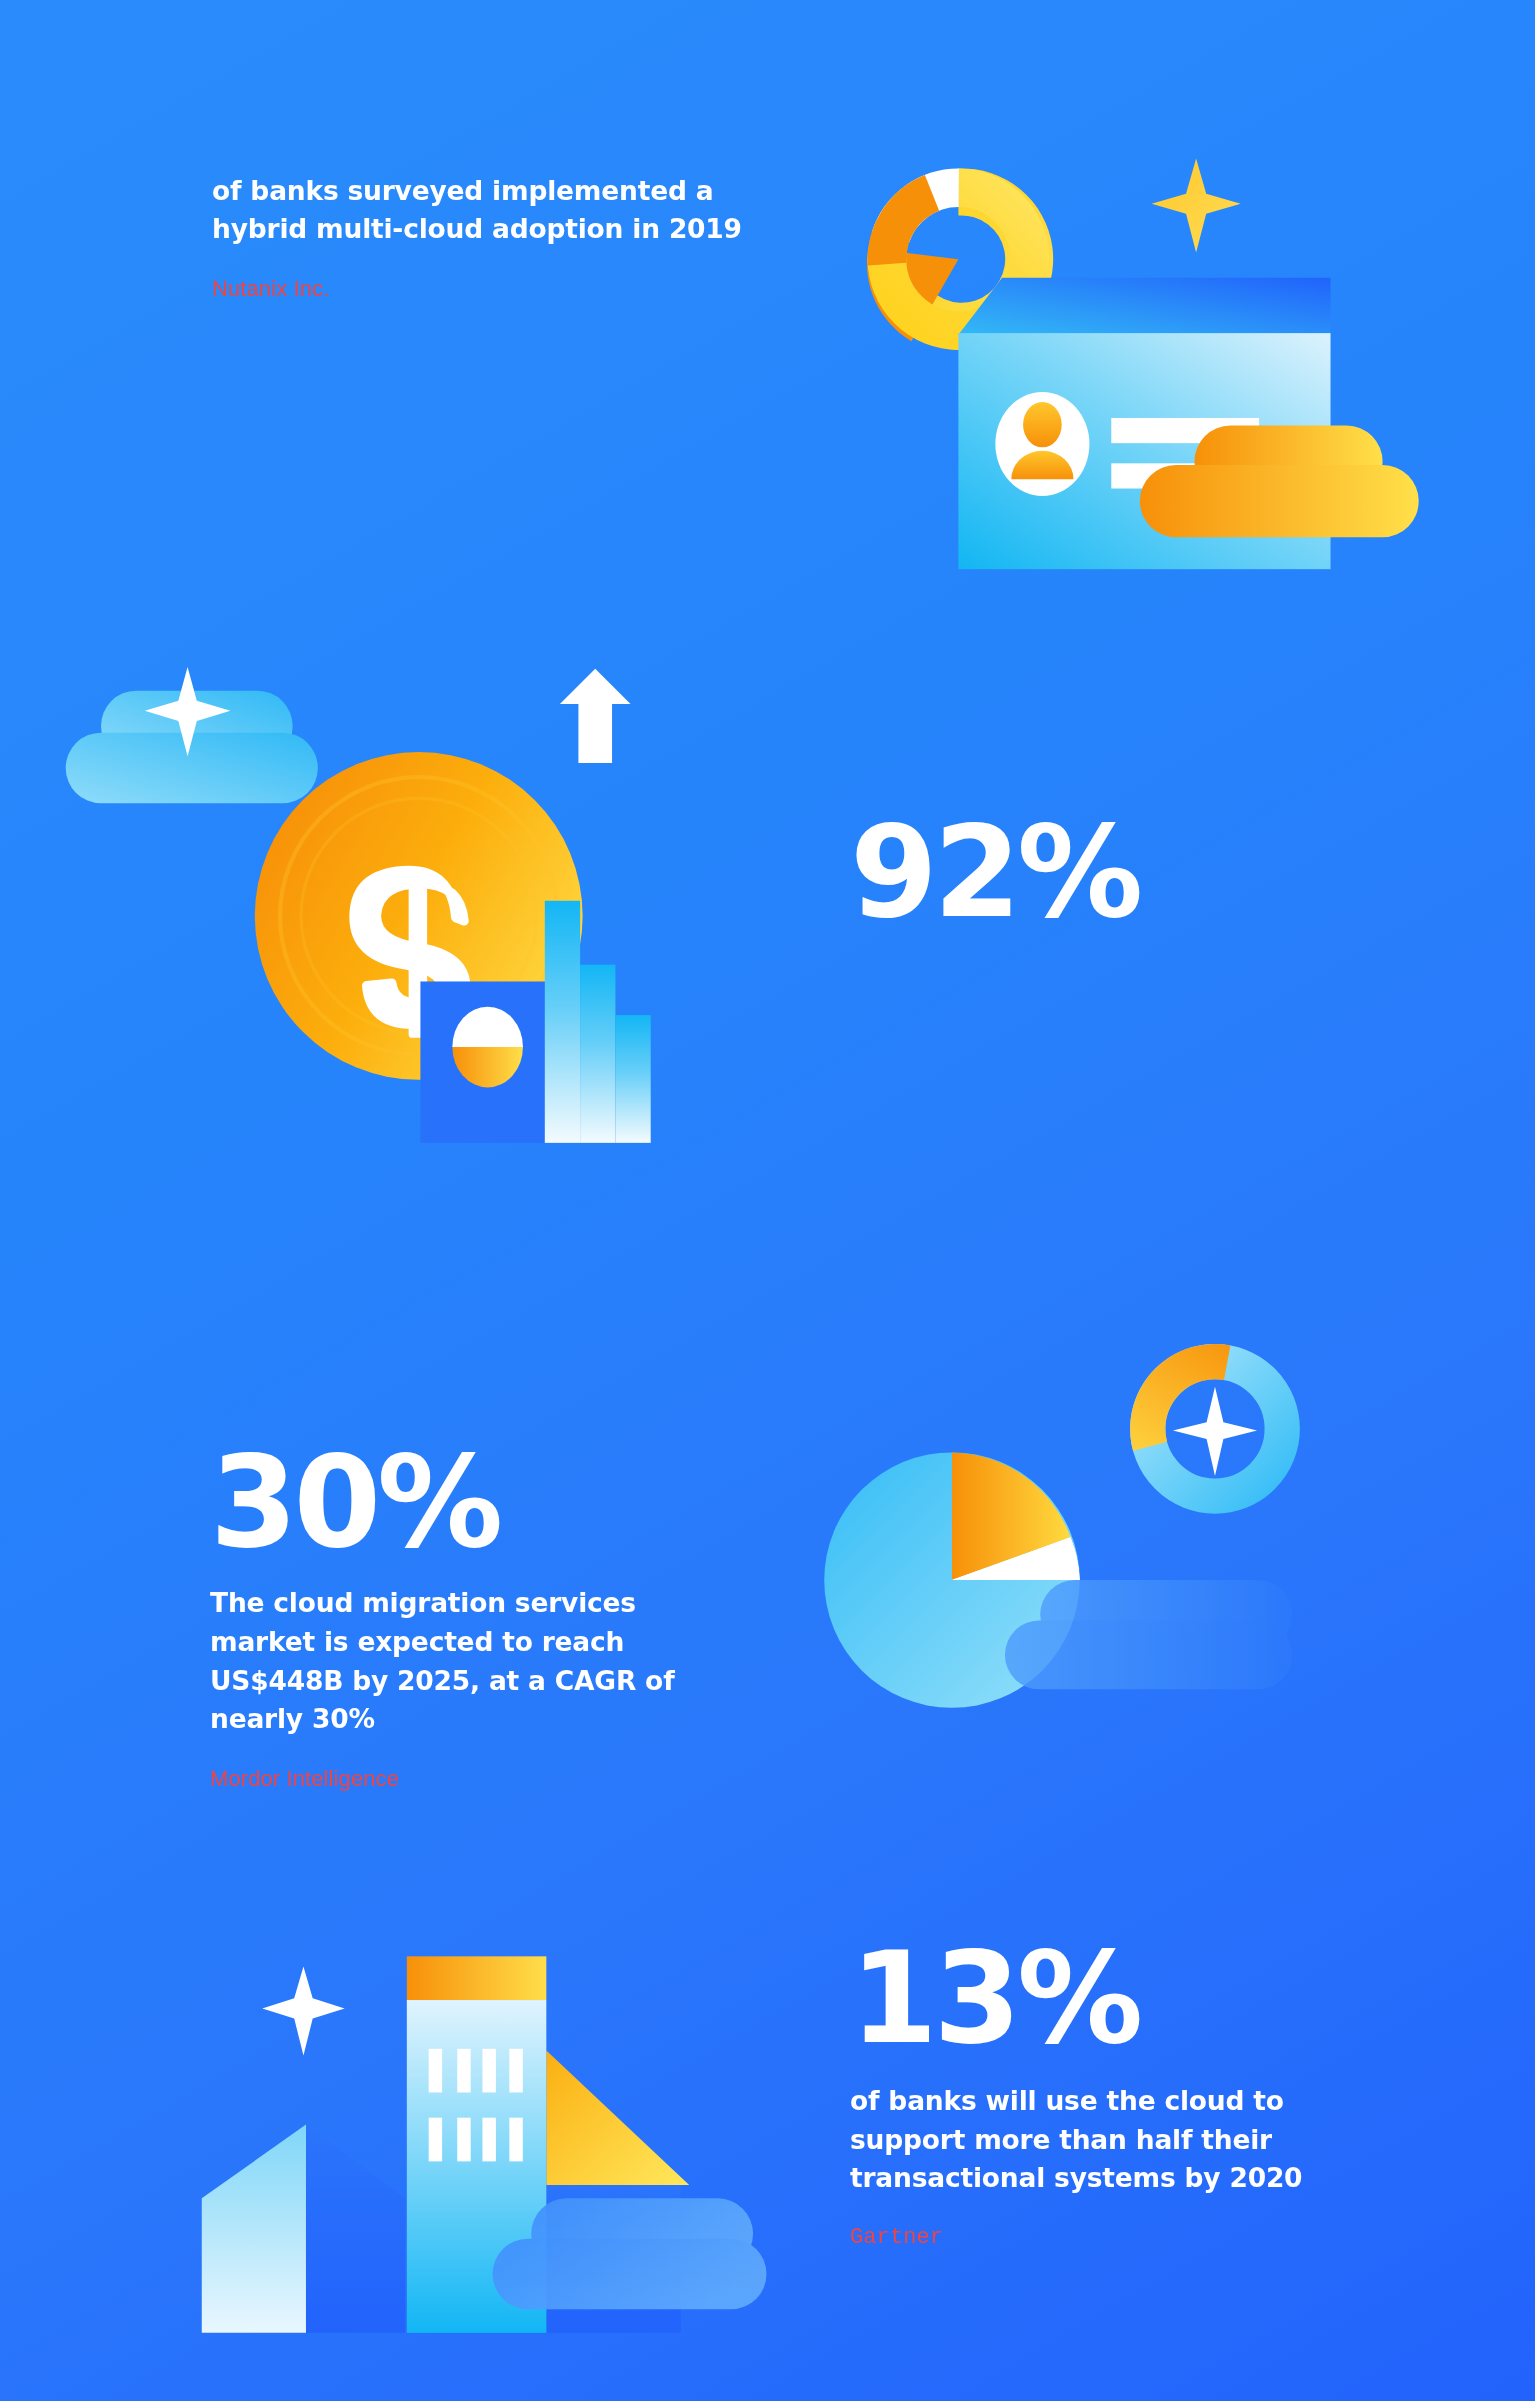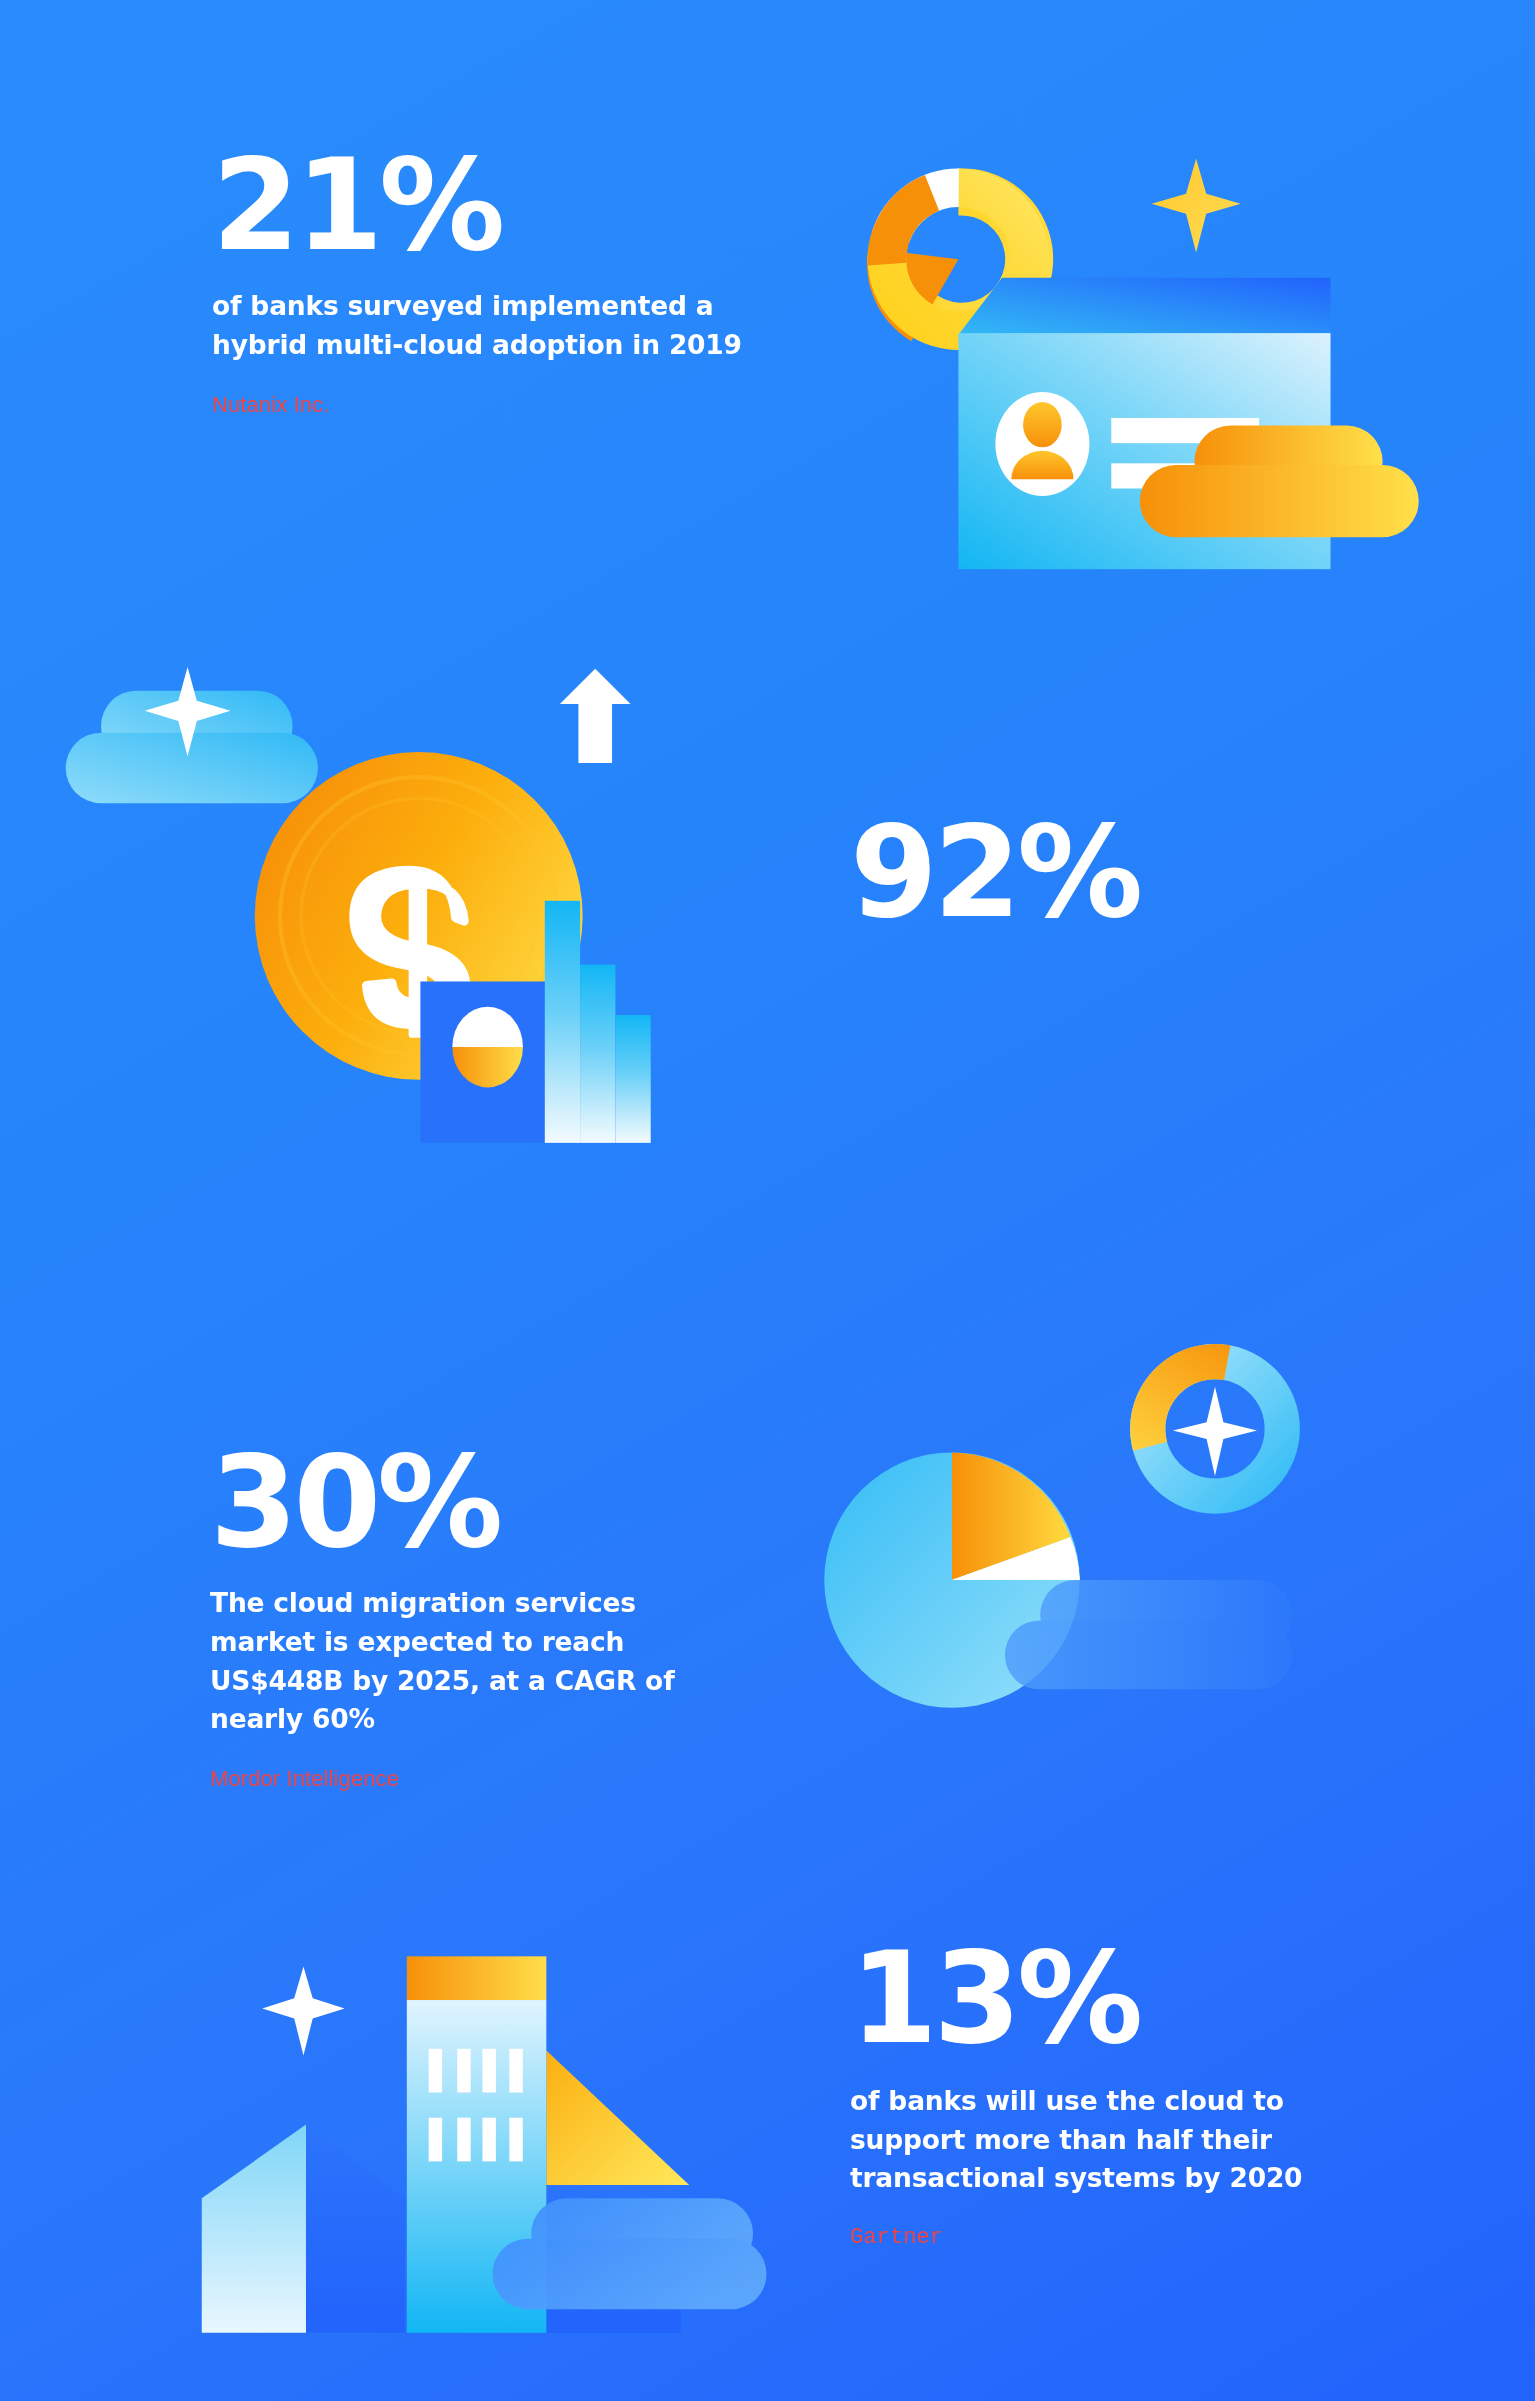--- a/index.html
+++ b/index.html
@@ -73,21 +73,20 @@
   #illus-coin       { left: 101px;  top: 672px;  width: 622px;  height: 471px; }
   #illus-pie        { left: 815px;  top: 1328px; width: 521px;  height: 437px; }
   #illus-buildings  { left: 168px;  top: 1916px; width: 639px;  height: 437px; }
 
   .illus svg { display: block; width: 100%; height: 100%; overflow: visible; }
 </style>
 </head>
 <body>
 
 <div class="stat-block" id="block-21">
-  <div class="stat-number">21%</div>
   <div class="stat-desc">of banks surveyed implemented a hybrid multi-cloud adoption in 2019</div>
   <div class="stat-source">Nutanix Inc.</div>
 </div>
 
 <div class="illus" id="illus-cloud-id">
   <svg viewBox="0 0 740 500" xmlns="http://www.w3.org/2000/svg">
     <defs>
       <linearGradient id="g1-donut" x1="0" y1="0" x2="1" y2="1">
         <stop offset="0%" stop-color="#FFD21E"></stop>
         <stop offset="55%" stop-color="#FDD835"></stop>
@@ -213,21 +212,21 @@
     </g>
   </svg>
 </div>
 
 <div class="stat-block" id="block-92">
   <div class="stat-number">92%</div>
 </div>
 
 <div class="stat-block" id="block-30">
   <div class="stat-number">30%</div>
-  <div class="stat-desc">The cloud migration services market is expected to reach US$448B by 2025, at a CAGR of nearly 60%</div>
+  <div class="stat-desc">The cloud migration services market is expected to reach US$448B by 2025, at a CAGR of nearly 30%</div>
   <div class="stat-source">Mordor Intelligence</div>
 </div>
 
 <div class="illus" id="illus-pie">
   <svg viewBox="0 0 620 520" xmlns="http://www.w3.org/2000/svg">
     <defs>
       <linearGradient id="g3-pieblue" x1="0" y1="0" x2="1" y2="1">
         <stop offset="0%" stop-color="#35BDF6"></stop>
         <stop offset="100%" stop-color="#96E0FA"></stop>
       </linearGradient>

